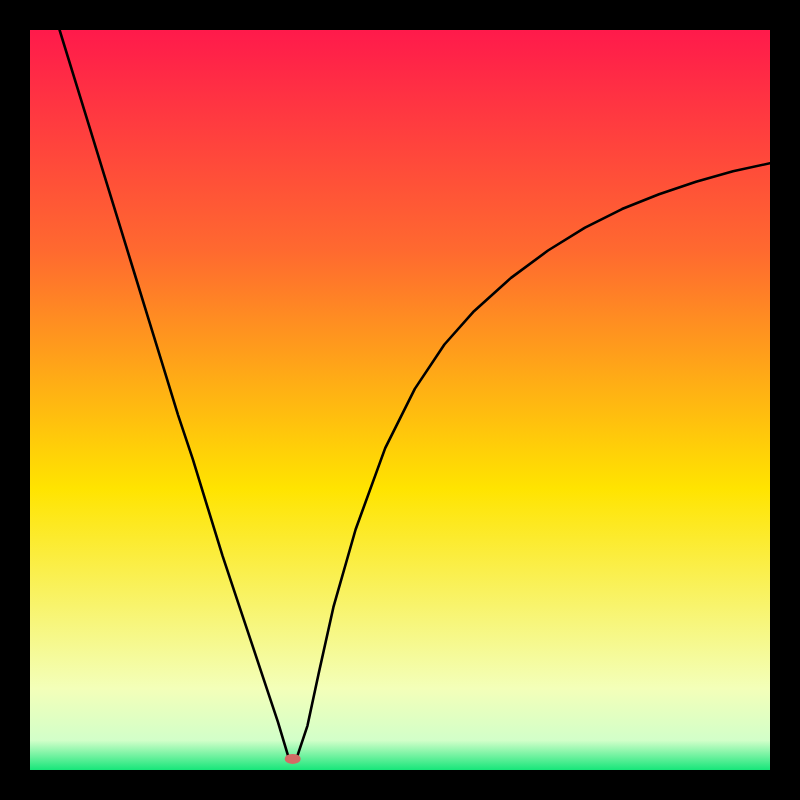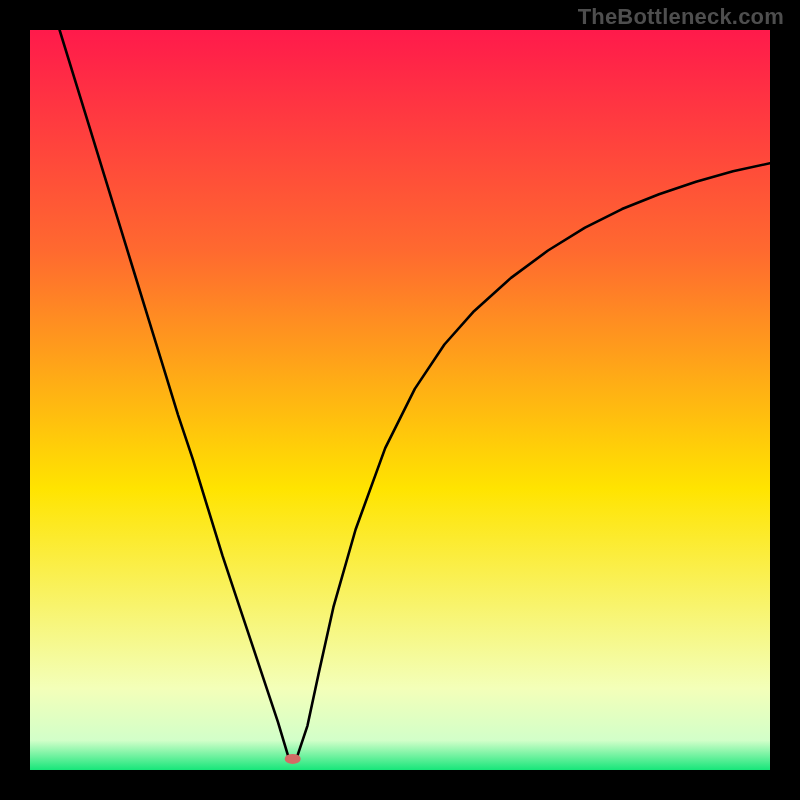--- a/index.html
+++ b/index.html
@@ -33,21 +33,20 @@
     width: 740px;
     height: 740px;
   }
   svg { display: block; }
 </style>
 </head>
 <body>
 
 <div class="frame">
 
-  <div class="watermark">TheBottleneck.com</div>
 
   <div class="plot-wrap">
     <svg id="plot-svg" width="740" height="740" viewBox="0 0 740 740">
       <defs>
         <linearGradient id="bg-grad" x1="0" y1="0" x2="0" y2="1">
           <stop id="g-top" offset="0%" stop-color="#ff1a4b"></stop>
           <stop offset="30%" stop-color="#ff6a2f"></stop>
           <stop id="g-mid" offset="62%" stop-color="#ffe400"></stop>
           <stop id="g-band" offset="89%" stop-color="#f3ffb9"></stop>
           <stop offset="96%" stop-color="#d2ffc9"></stop>

